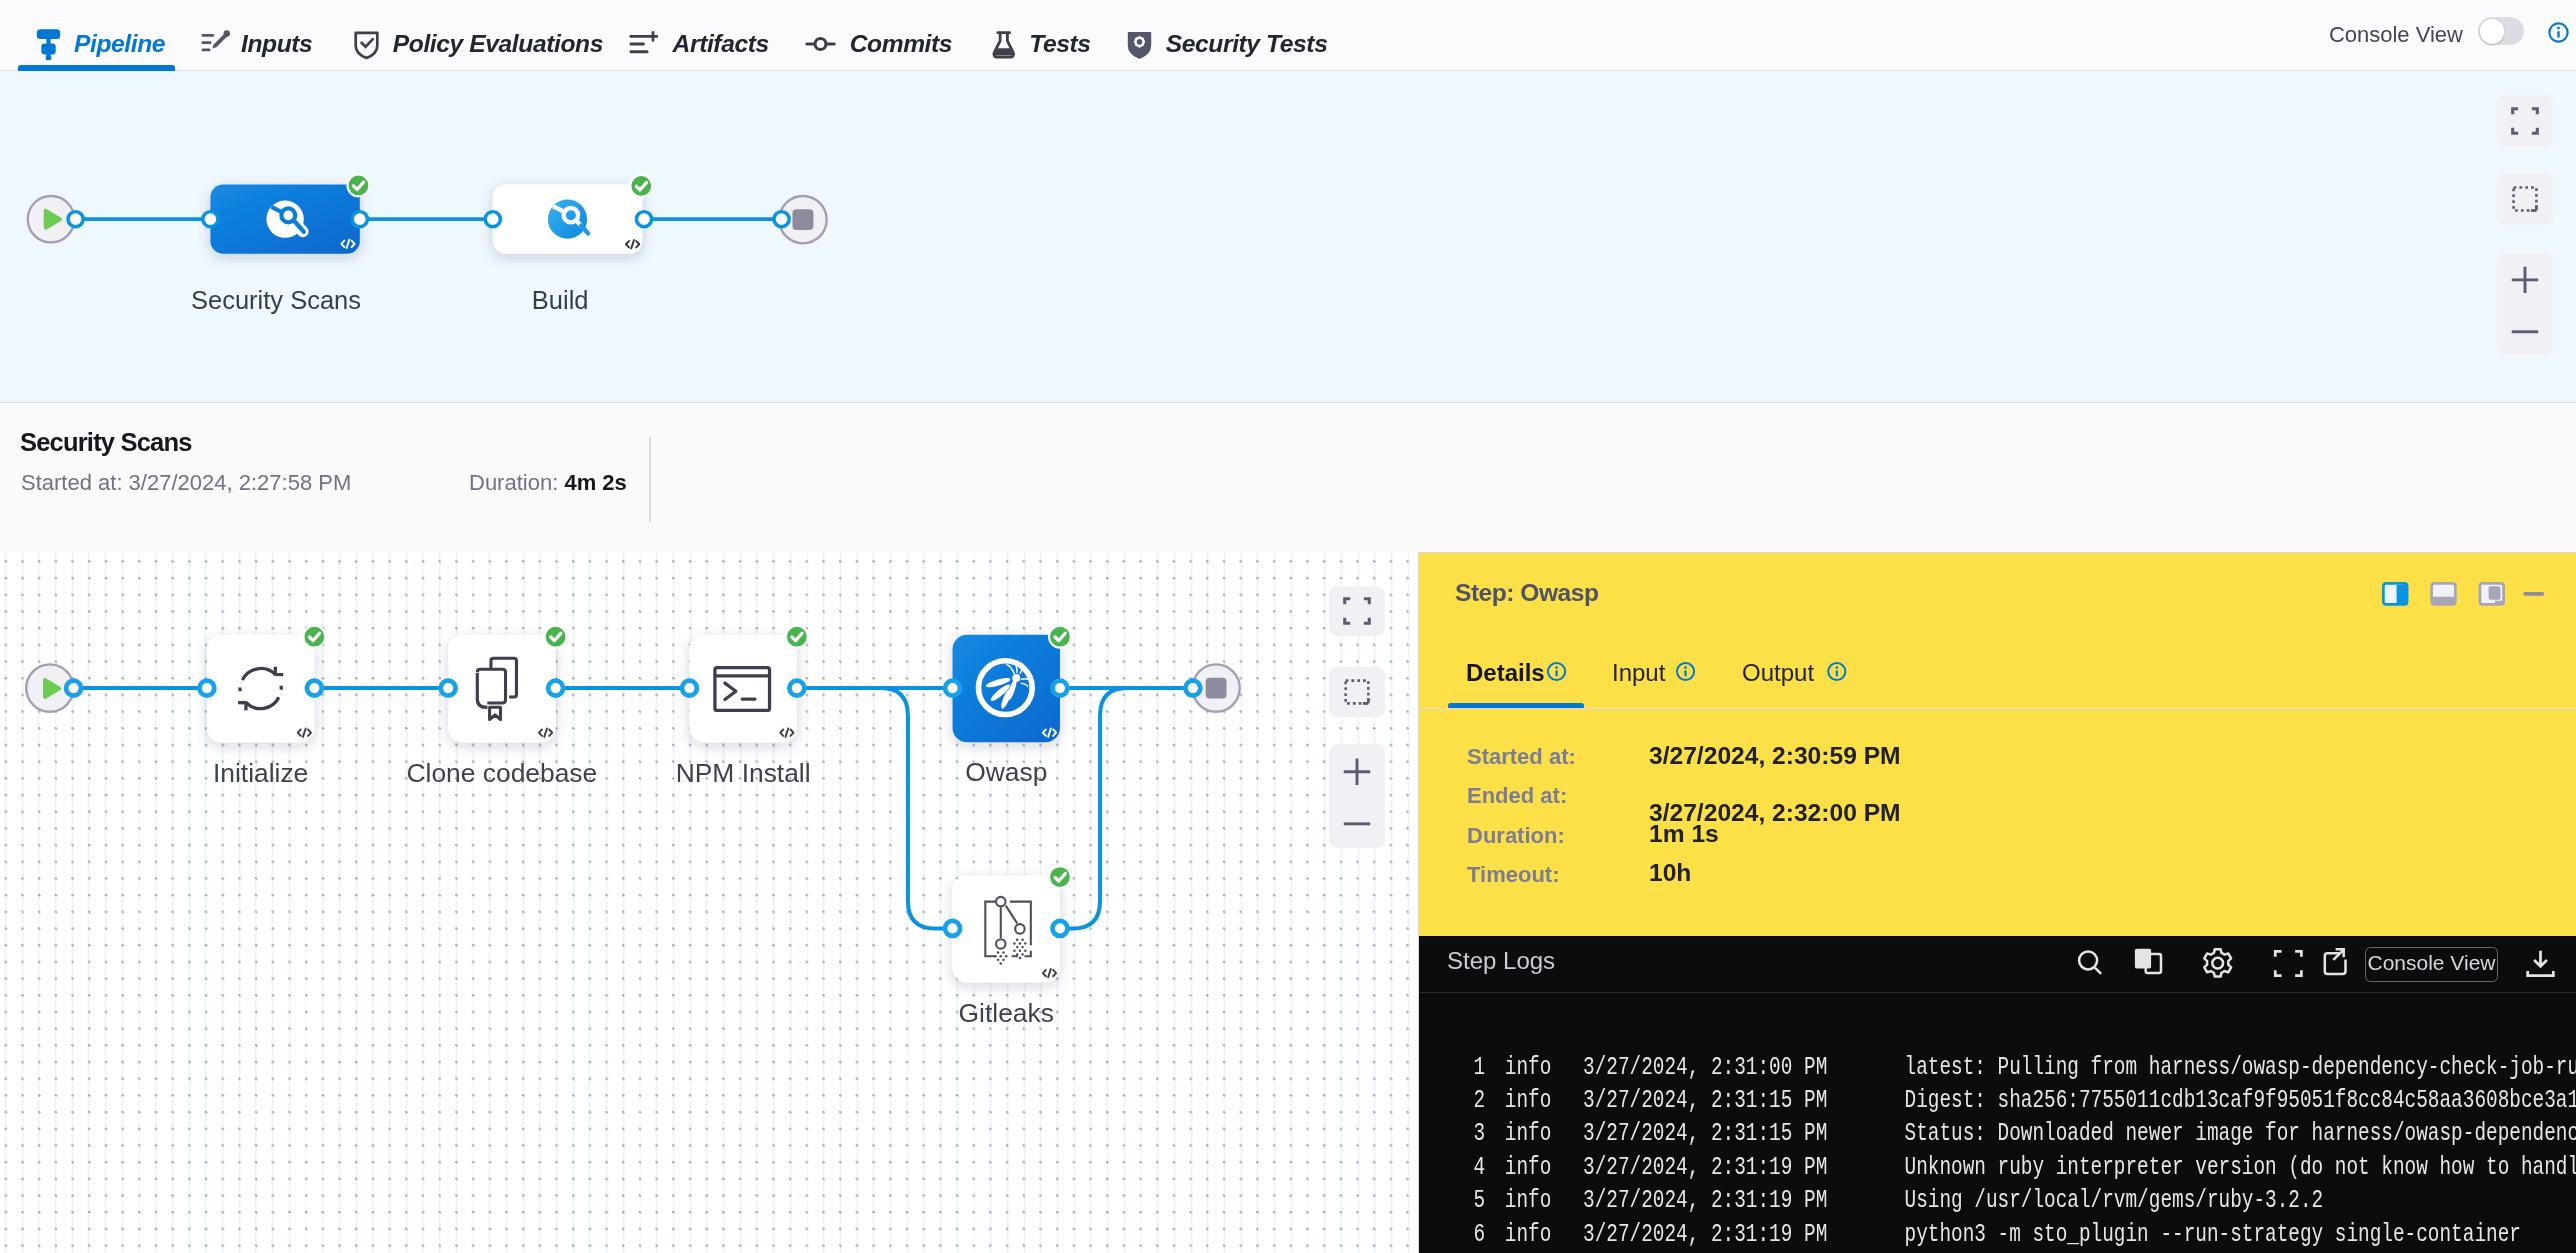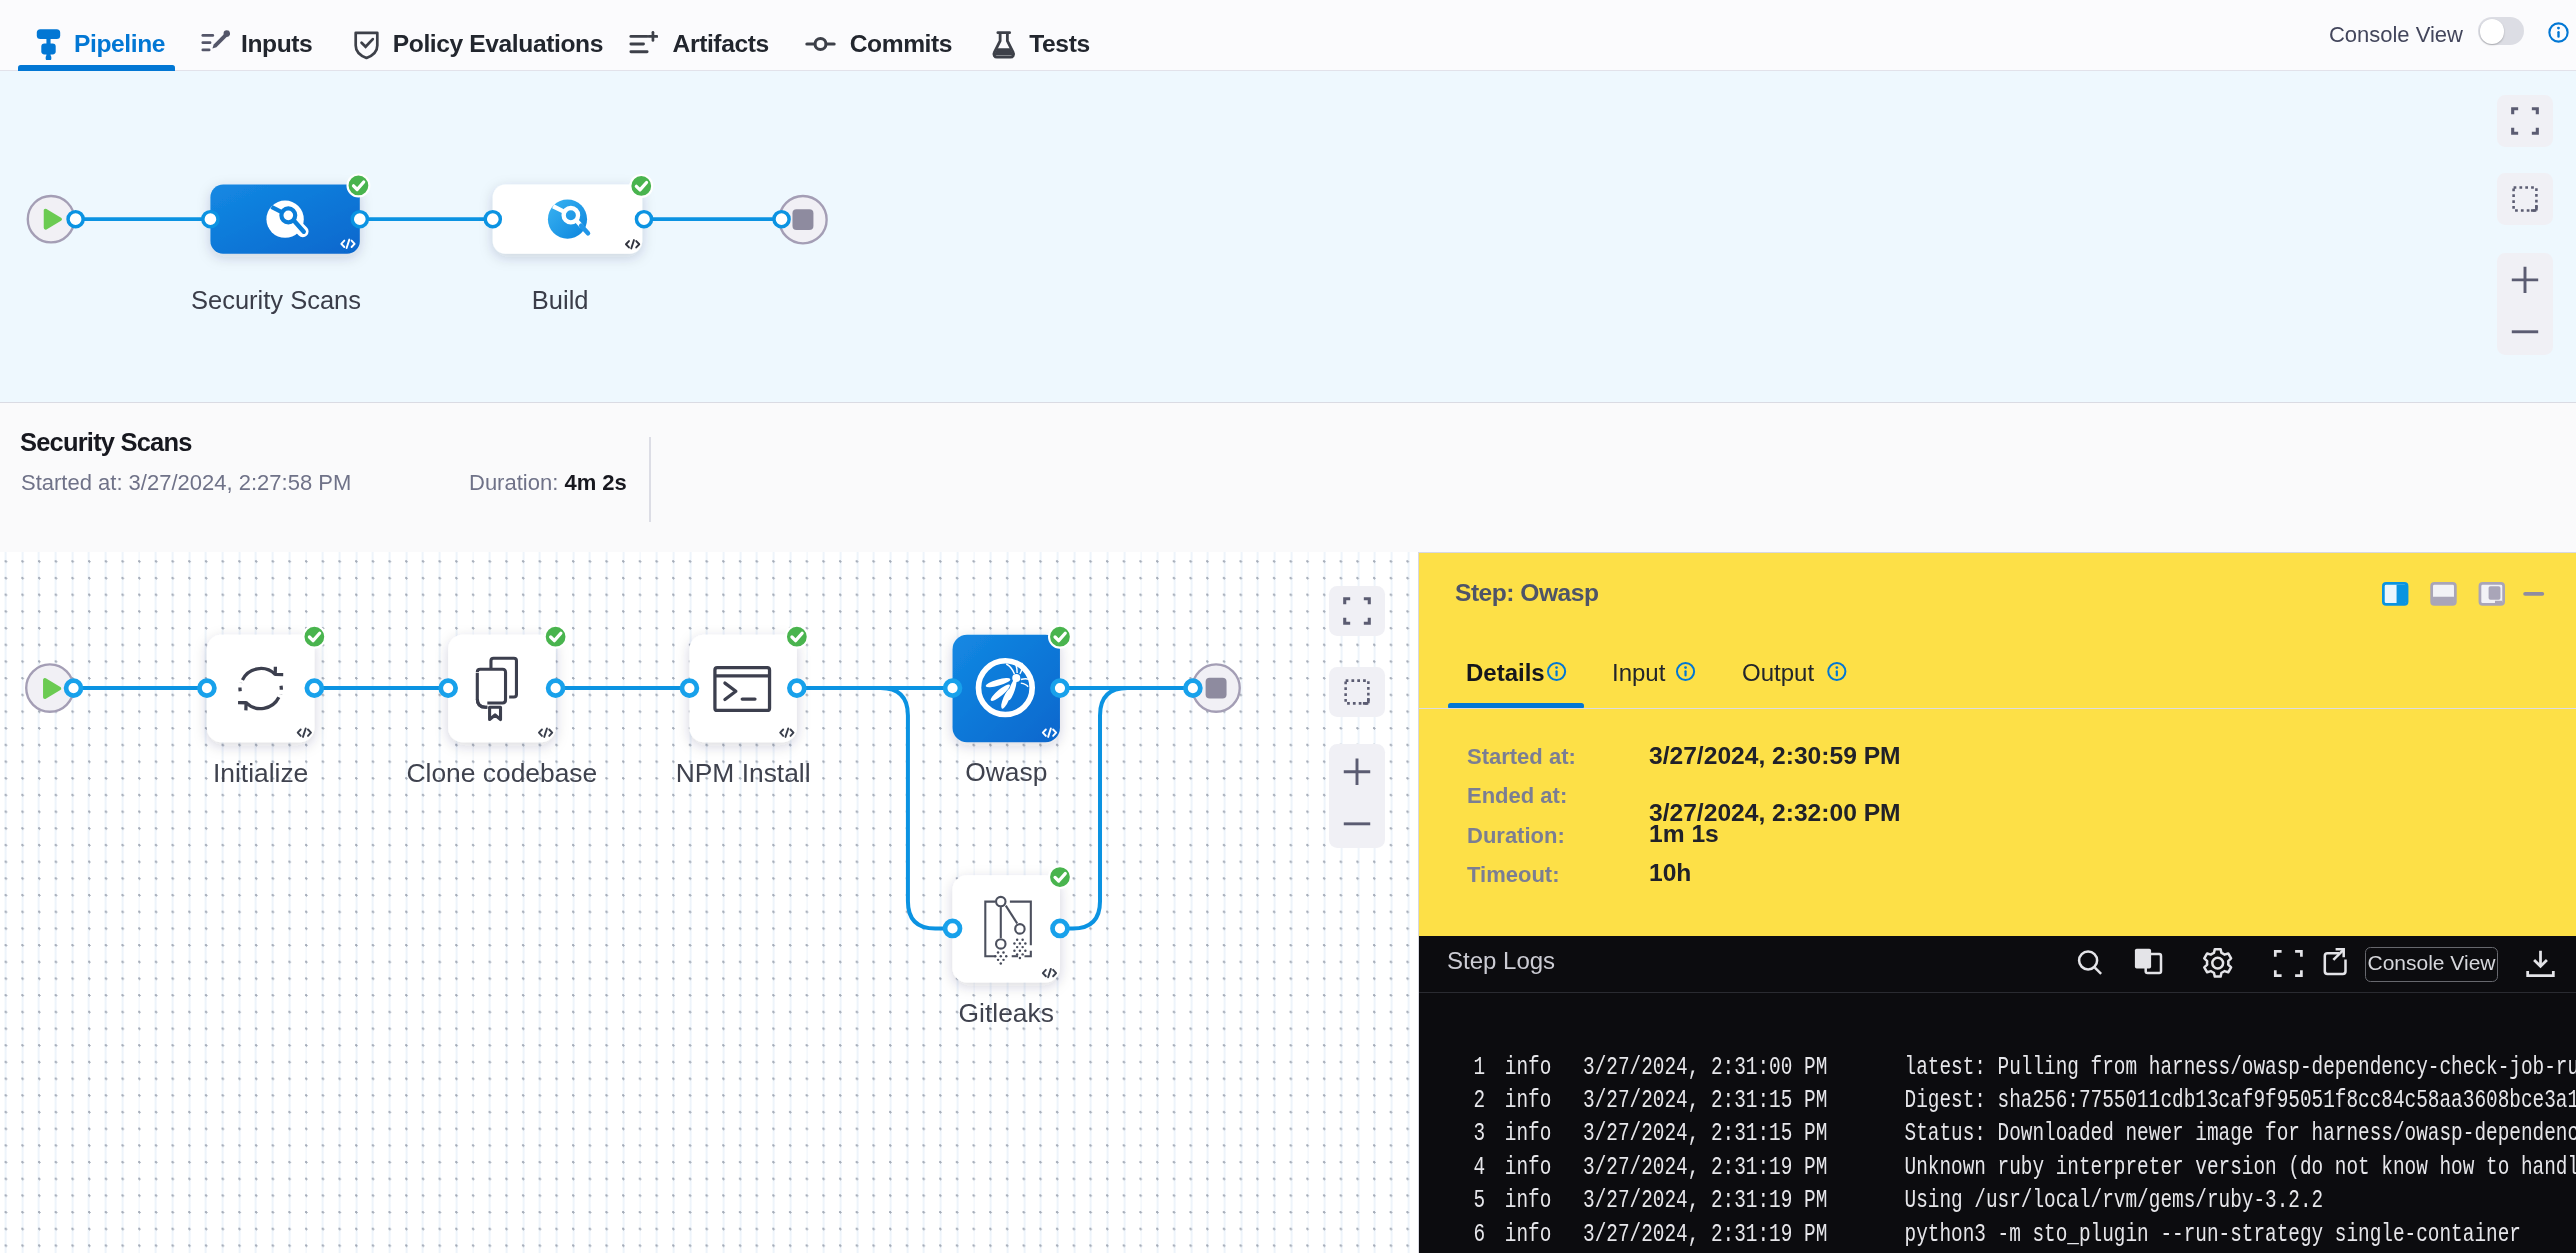--- a/index.html
+++ b/index.html
@@ -2,21 +2,21 @@
 <html style="font-size:14.6px"><head>
 <meta charset="utf-8">
 <style>
 * { margin:0; padding:0; box-sizing:border-box; }
 html,body { width:2576px; height:1253px; font-family:"Liberation Sans", sans-serif; background:#fff; }
 #app { position:relative; width:2576px; height:1253px; overflow:hidden; }
 .abs { position:absolute; }
 
 
 #nav { position:absolute; left:0; top:0; width:2576px; height:71px; background:#fbfbfd; border-bottom:0.9px solid #e2e2ea; }
-.tab { position:absolute; top:0; height:88px; display:flex; align-items:center; }
+.tab { position:absolute; top:0; height:88px; display:flex; align-items:center;font-style:italic; }
 .tab .txt { font-size:24.6px; font-weight:600; color:#22262e; letter-spacing:-0.4px; }
 .tab.active .txt { color:#0277d4; }
 #underline { position:absolute; left:18px; top:65px; width:157px; height:5.5px; background:#0277d4; border-radius:2.7px 2.7px 0 0; }
 #consoleview { position:absolute; top:0; height:70px; right:113px; display:flex; align-items:center; font-size:22px; color:#43465c; }
 #toggle { position:absolute; left:2478px; top:17.3px; width:46px; height:28px; border-radius:14.6px; background:#dcdde4; }
 #toggle .knob { position:absolute; left:1.8px; top:1.8px; width:24.6px; height:24.6px; border-radius:50%; background:#fff; box-shadow:0 0.9px 1.8px rgba(0,0,0,.25); }
 
 
 #topcanvas { position:absolute; left:0; top:71px; width:2576px; height:331px; background:#eef8fe; }
 
@@ -120,20 +120,37 @@
       </svg>
       <span class="txt">Commits</span>
     </div>
     <div class="tab" style="left:991px;">
       <svg width="25.5" height="29" viewBox="0 0 28 32" style="margin-right:12.8px;">
         <path d="M10 3 v9 L3.5 25 a3.4 3.4 0 0 0 3 5 h15 a3.4 3.4 0 0 0 3 -5 L18 12 V3" fill="none" stroke="#3d4049" stroke-width="3.1" stroke-linejoin="round"></path>
         <path d="M7.5 3 h13" stroke="#3d4049" stroke-width="3.1" stroke-linecap="round"></path>
         <path d="M7 20 h14 l4 8 h-22 z" fill="#3d4049"></path>
       </svg>
       <span class="txt">Tests</span>
+    </div>
+    <div class="tab" style="left:1126px;">
+      <svg width="27" height="31" viewBox="0 0 30 34" style="margin-right:12.8px;">
+        <path d="M3 4 h24 v14 c0 8 -7 12 -12 14 c-5 -2 -12 -6 -12 -14 z" fill="#545669" stroke="#545669" stroke-width="2" stroke-linejoin="round"></path>
+        <circle cx="15" cy="14" r="4.5" fill="none" stroke="#fbfbfd" stroke-width="2.6"></circle>
+        <g stroke="#fbfbfd" stroke-width="2.2">
+            <path d="M15 7.5 v3"></path>
+            <path d="M15 17.5 v3"></path>
+            <path d="M8.8 14 h3"></path>
+            <path d="M18.2 14 h3"></path>
+            <path d="M10.6 9.6 l2.1 2.1"></path>
+            <path d="M17.3 16.3 l2.1 2.1"></path>
+            <path d="M19.4 9.6 l-2.1 2.1"></path>
+            <path d="M12.7 16.3 l-2.1 2.1"></path>
+          </g>
+      </svg>
+      <span class="txt">Security Tests</span>
     </div>
     <div id="consoleview">Console View</div>
     <div id="toggle">
         <div class="knob"></div>
       </div>
     <svg class="abs" style="left:2548px; top:22px;" width="21" height="21" viewBox="0 0 23 23">
       <circle cx="11.5" cy="11.5" r="10" fill="none" stroke="#0277d4" stroke-width="2.3"></circle>
       <circle cx="11.5" cy="6.7" r="1.6" fill="#0277d4"></circle>
       <rect x="10.2" y="9.8" width="2.6" height="7.5" rx="1.3" fill="#0277d4"></rect>
     </svg>

